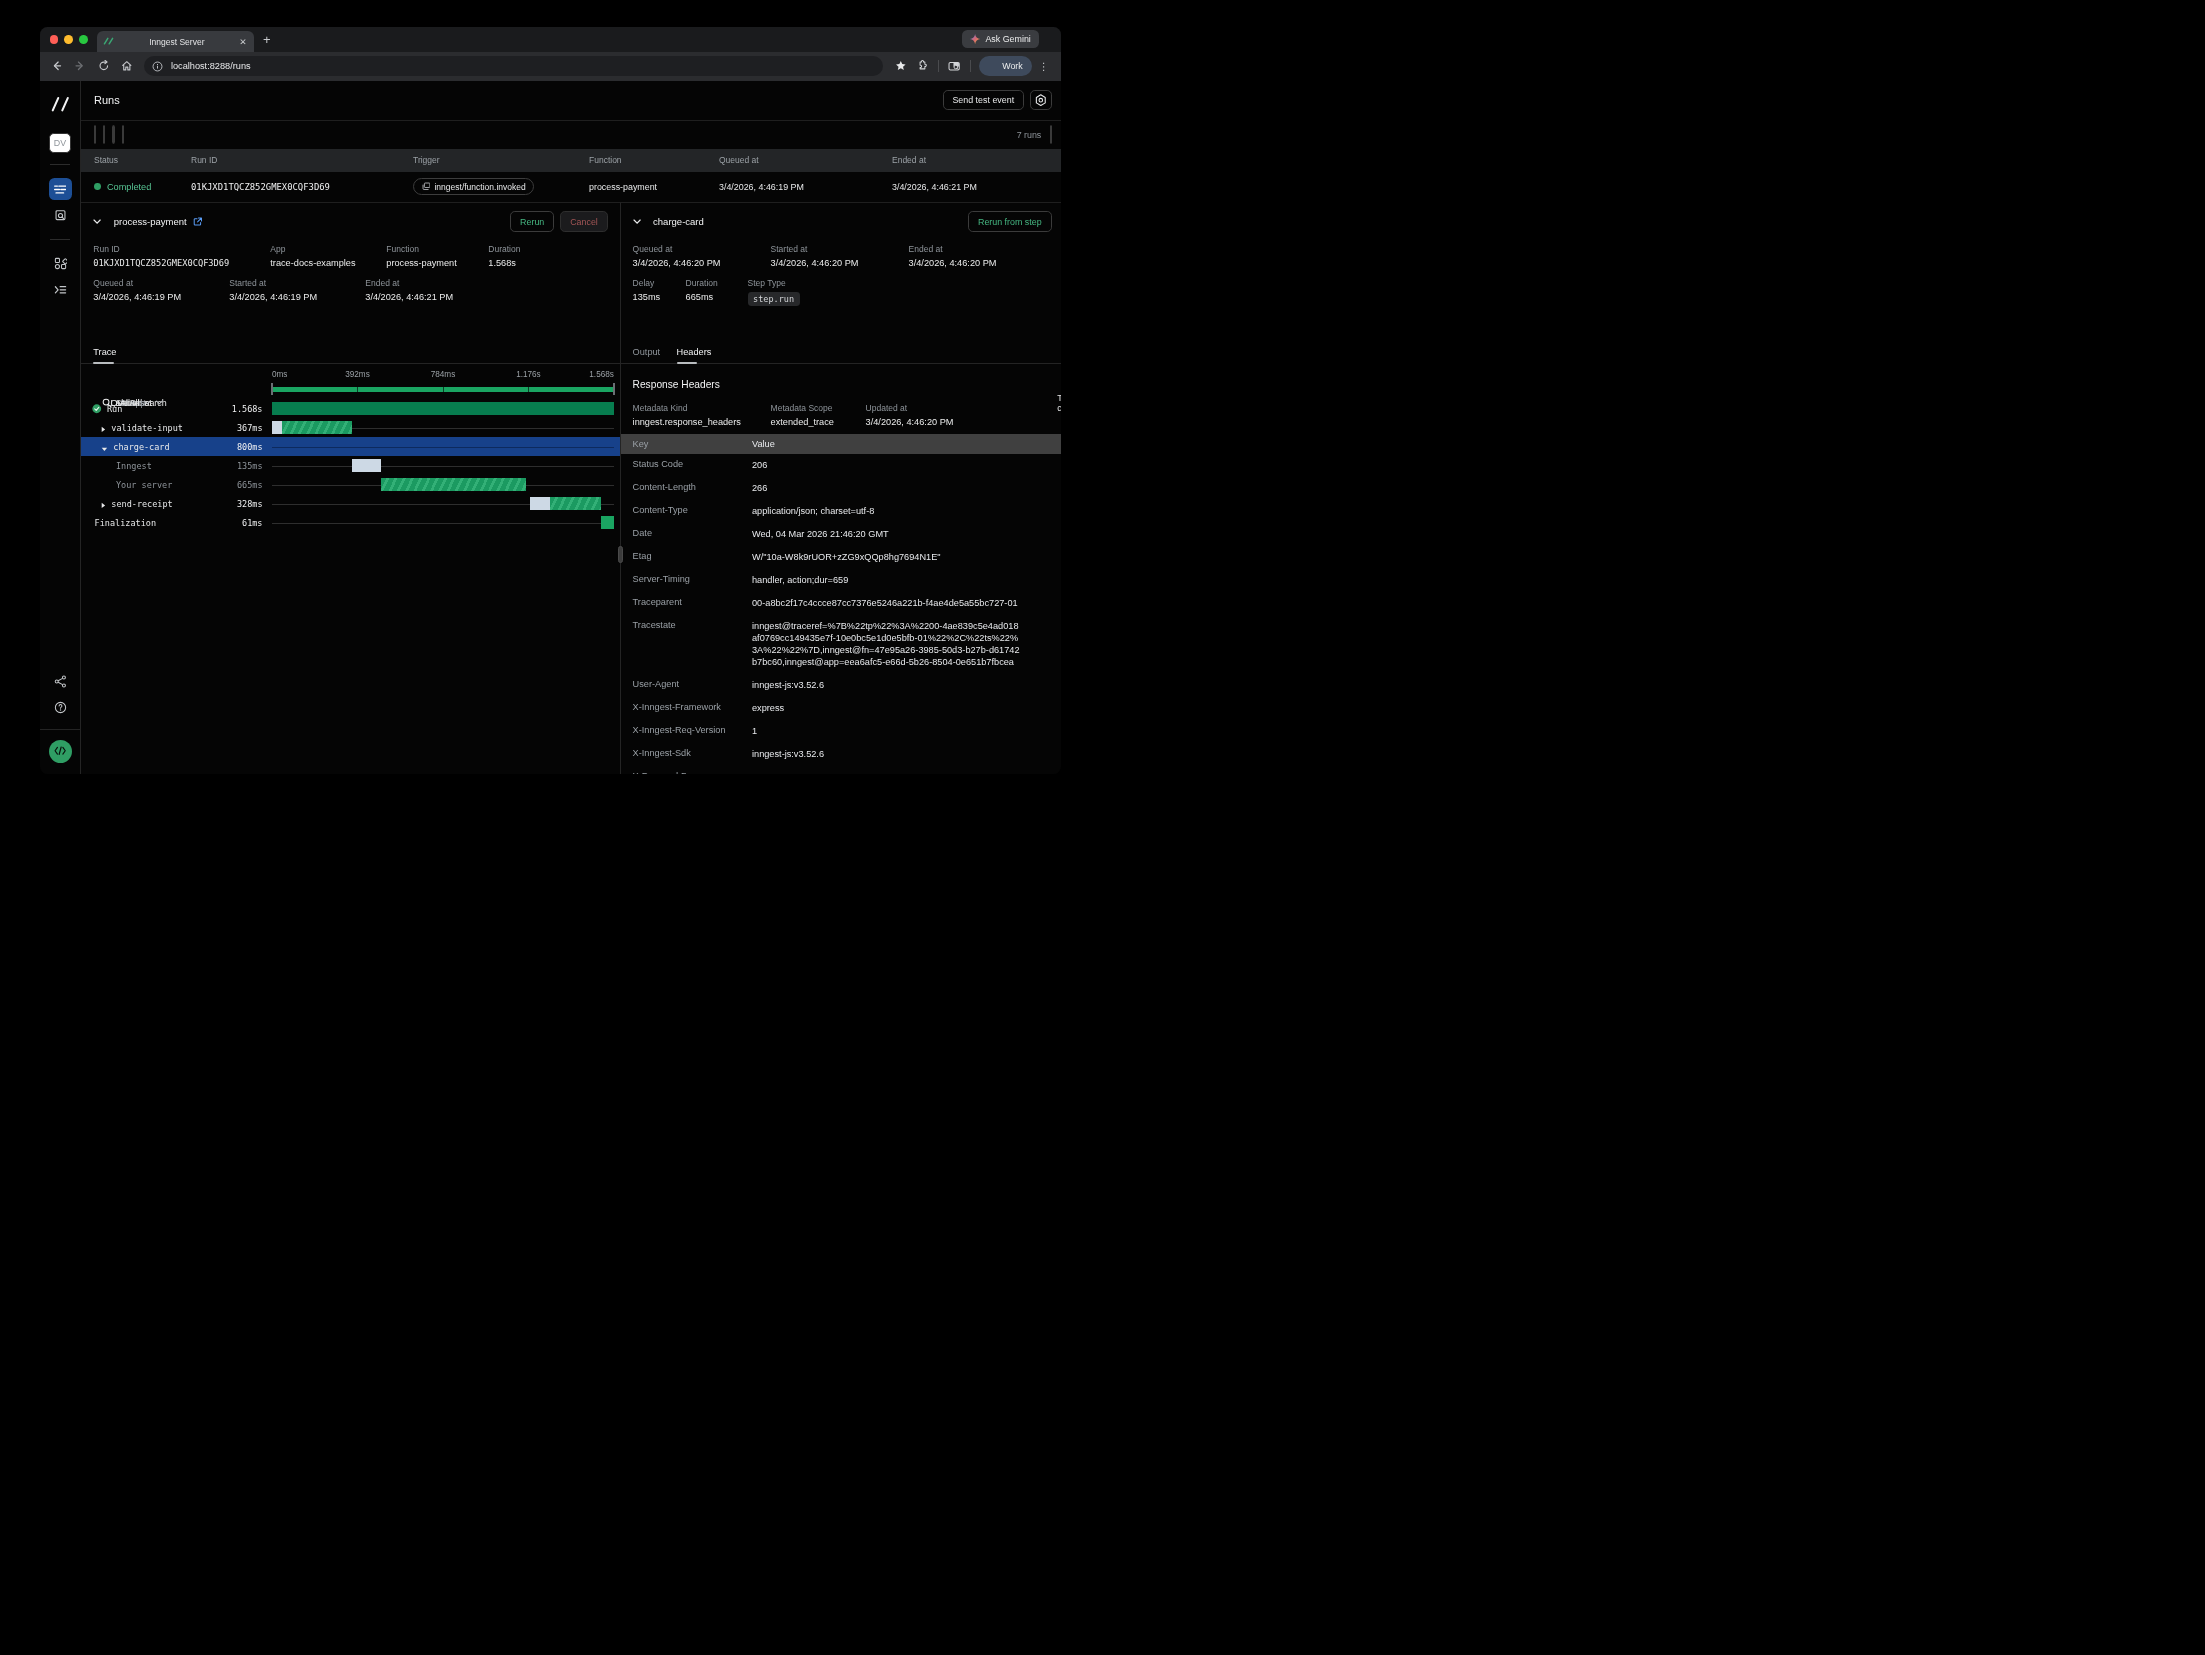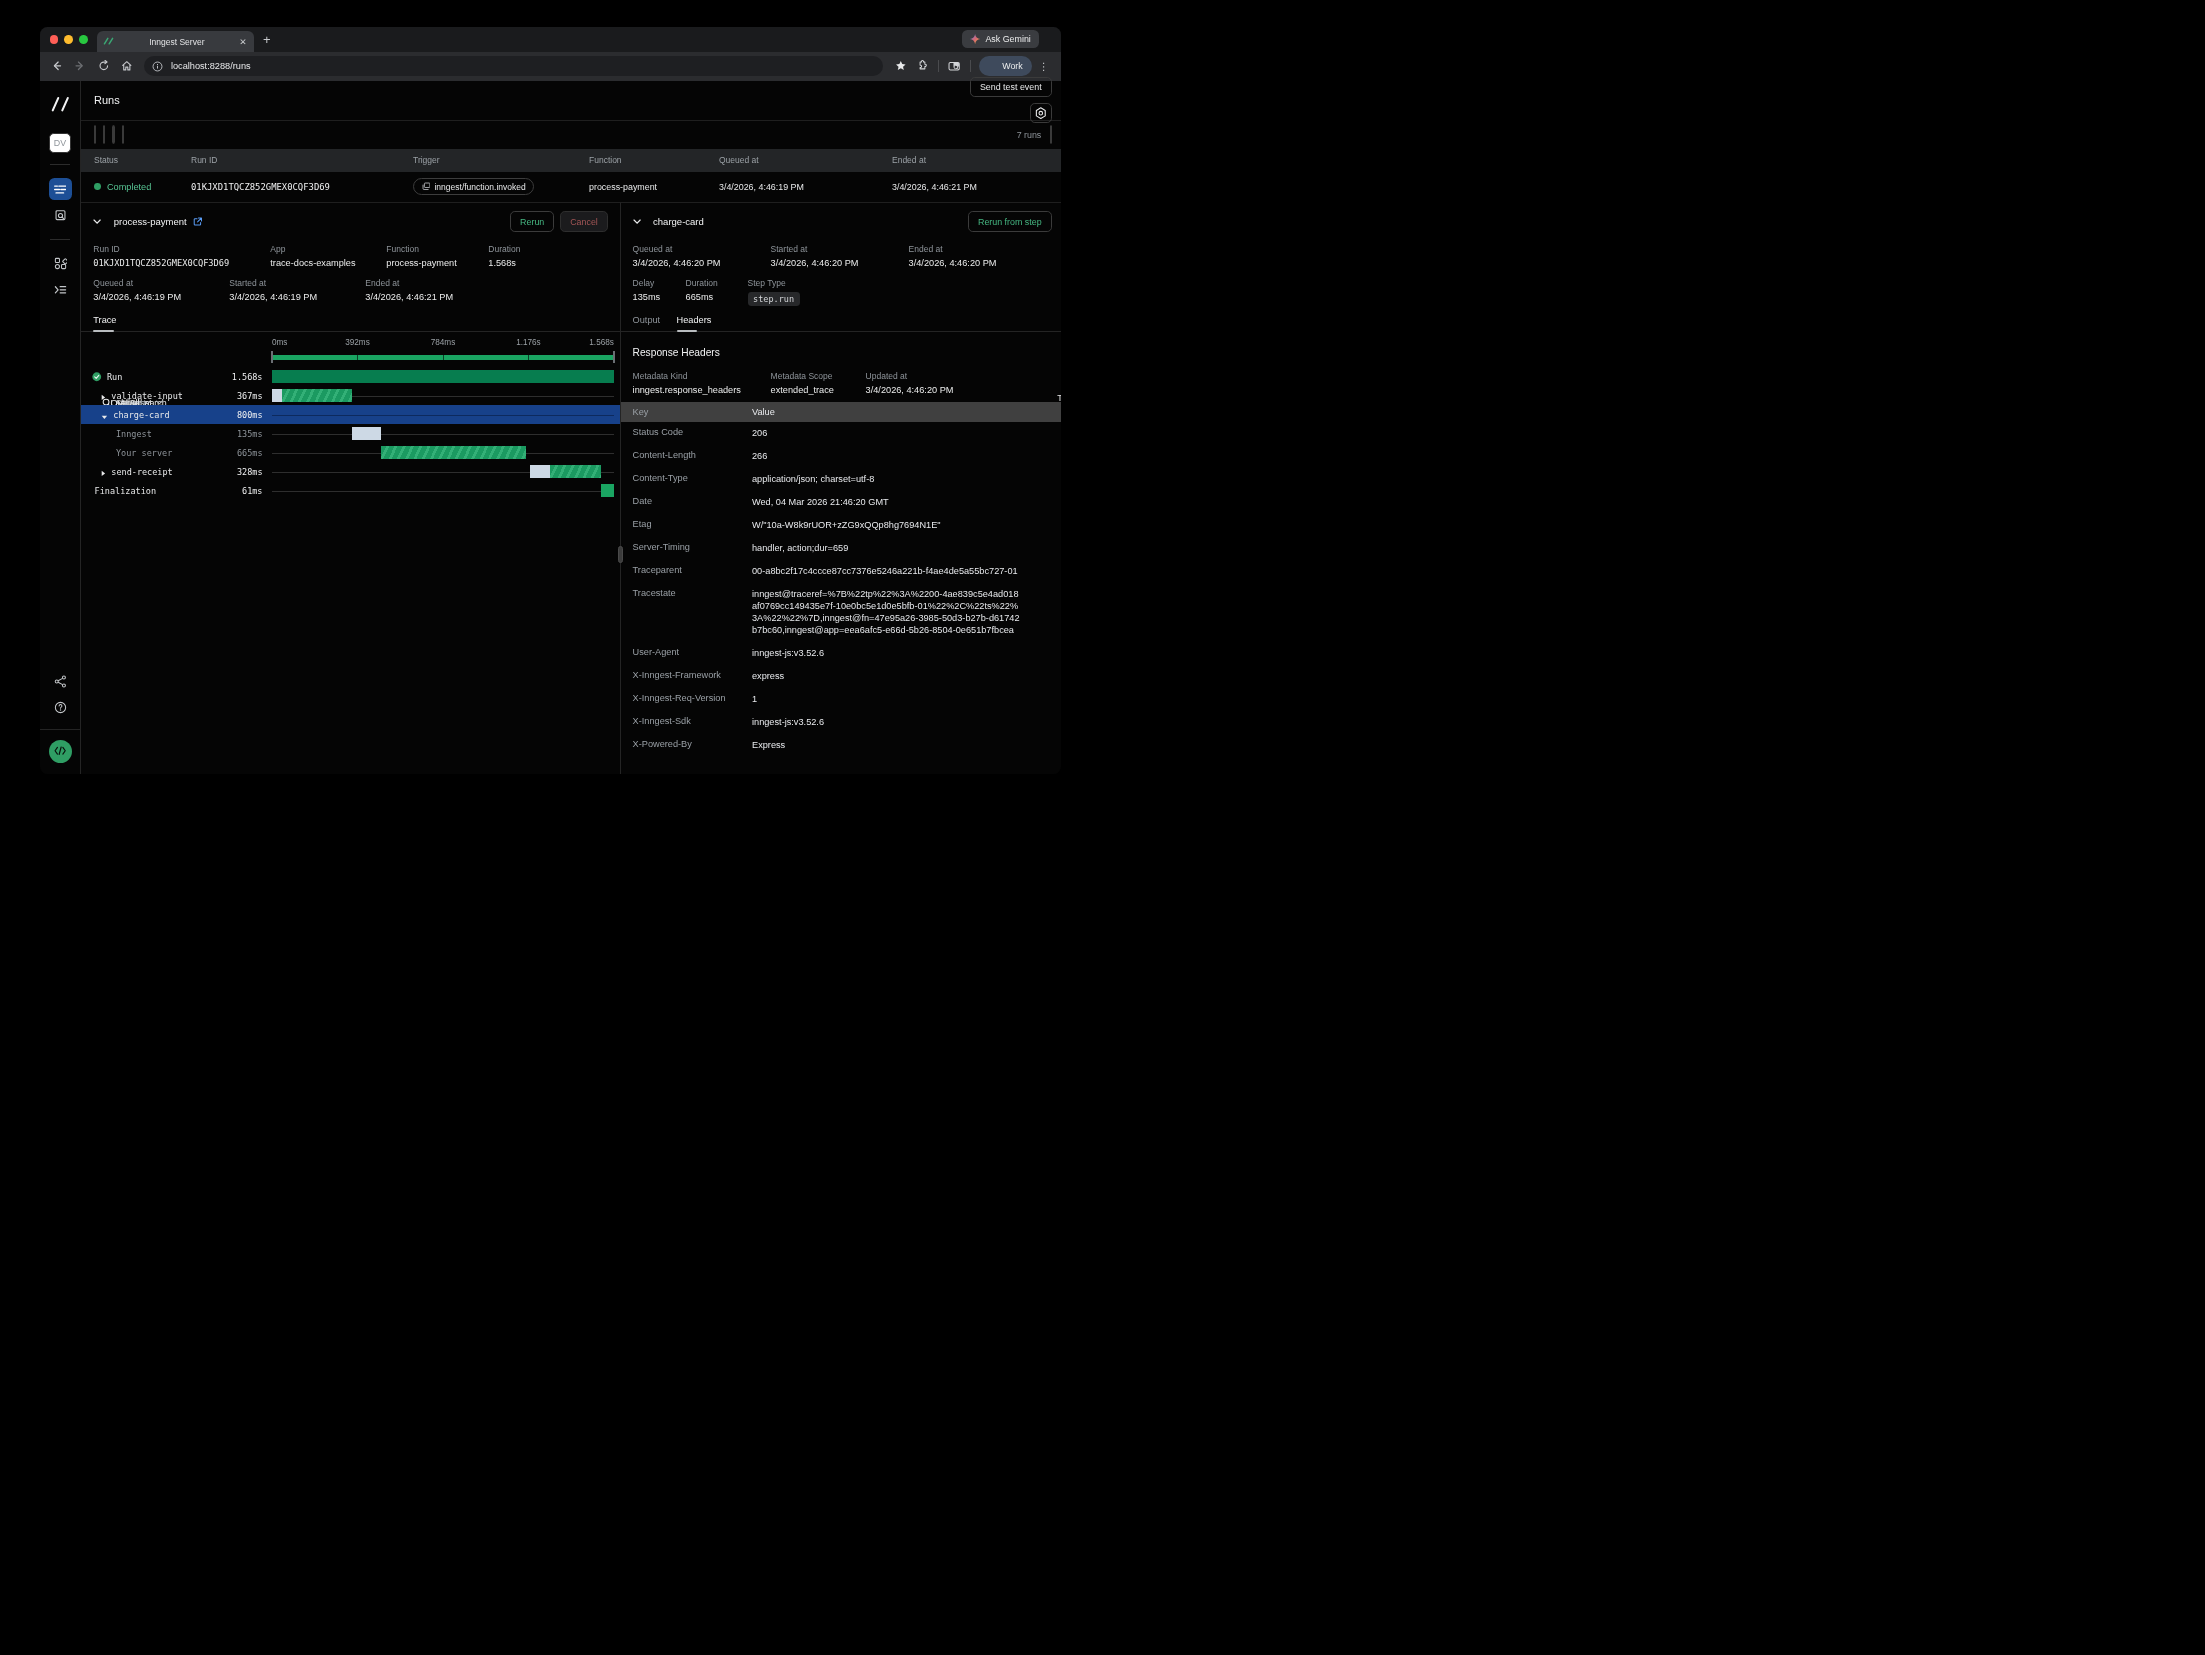--- a/index.html
+++ b/index.html
@@ -47,21 +47,21 @@
   .side-div { width:20.5px; height:0.7px; background:#2c2c2c; margin:11px 0; }
   .side-btn { width:23px; height:22px; border-radius:5.5px; display:flex; align-items:center; justify-content:center; margin:2px 0; }
   .side-btn.sel { background:#1d4f96; }
   .side-spacer { flex:1; }
   .code-wrap { width:100%; border-top:0.7px solid #242424; display:flex; justify-content:center; padding:9.5px 0 11px; margin-top:8.2px; }
   .code-btn { width:23px; height:23px; border-radius:50%; background:#2f9e64; display:flex; align-items:center; justify-content:center; }
 
   .main { flex:1; display:flex; flex-direction:column; min-width:0; }
   .app-header { height:40px; flex:none; display:flex; align-items:center; padding:0 9.5px 0 13px; border-bottom:0.7px solid #1f1f1f; }
   .page-title { color:#f2f3f4; font-size:11px; }
-  .hdr-right { margin-left:auto; display:flex; align-items:flex-end; gap:5.5px;flex-direction:column; }
+  .hdr-right { margin-left:auto; display:flex; align-items:flex-end; gap:5.5px; }
   .btn { border:0.7px solid #3b3b3b; background:transparent; border-radius:4.8px; color:#e8e9ea; font-size:8.9px;
     height:20.5px; display:inline-flex; align-items:center; padding:0 8.9px; font-family:inherit; }
   .icon-btn { width:22px; height:20.5px; padding:0; justify-content:center; }
 
   .filterbar { height:28px; flex:none; display:flex; align-items:center; gap:6.8px; padding:0 9.5px 0 13px; }
   .pill { height:19px; border:0.7px solid #3a3a3a; border-radius:4.8px; display:flex; align-items:center; font-size:8.9px; color:#e8e9ea; }
   .pill > .seg { display:flex; align-items:center; gap:4.1px; padding:0 6.8px; height:100%; }
   .pill .dimlab { color:#8f959b; }
   .pill .pdiv { width:0.7px; height:100%; background:#3a3a3a; }
   .fb-right { margin-left:auto; display:flex; align-items:center; gap:8.2px; }
@@ -95,21 +95,21 @@
   .btn-cancel { background:#1b1b1d; border-color:#2e2e2e; color:#a15555; }
 
   .meta-grid { display:flex; margin:11.6px 12.3px 0; }
   .meta { flex:none; }
   .meta .lab { color:#8f959b; font-size:8.5px; margin-bottom:4.1px; }
   .meta .val { color:#eceded; font-size:9.2px; }
   .link { color:#5a9cf5; }
   .chip { display:inline-block; background:#27282a; border-radius:3.4px; padding:2px 5.5px; font-size:8.5px; color:#d4d6d9; }
 
   .tabsrow { display:flex; gap:16.4px; padding:0 12.3px; margin-top:13px; border-bottom:0.7px solid #242424; }
-  .tabitem { font-size:9.2px; padding-bottom:6.1px; position:relative; color:#8f959b; }
+  .tabitem { font-size:9.2px; padding-bottom:6.1px; position:relative; color:#8f959b;margin-top:32px; }
   .tabitem.active { color:#f2f3f4; }
   .tabitem.active::after { content:""; position:absolute; left:0; right:auto; bottom:-0.7px; width:20.5px; height:2px; background:#b9bcbf; border-radius:1.4px; }
 
   
   .wf { flex:1; position:relative; }
   .wf-axis { position:absolute; left:191px; right:6.1px; top:6.1px; height:9.5px; color:#9ba1a6; font-size:8.2px; }
   .wf-axis .t0 { position:absolute; left:0; }
   .wf-axis .t25 { position:absolute; left:25%; transform:translateX(-50%); }
   .wf-axis .t50 { position:absolute; left:50%; transform:translateX(-50%); }
   .wf-axis .t75 { position:absolute; left:75%; transform:translateX(-50%); }

